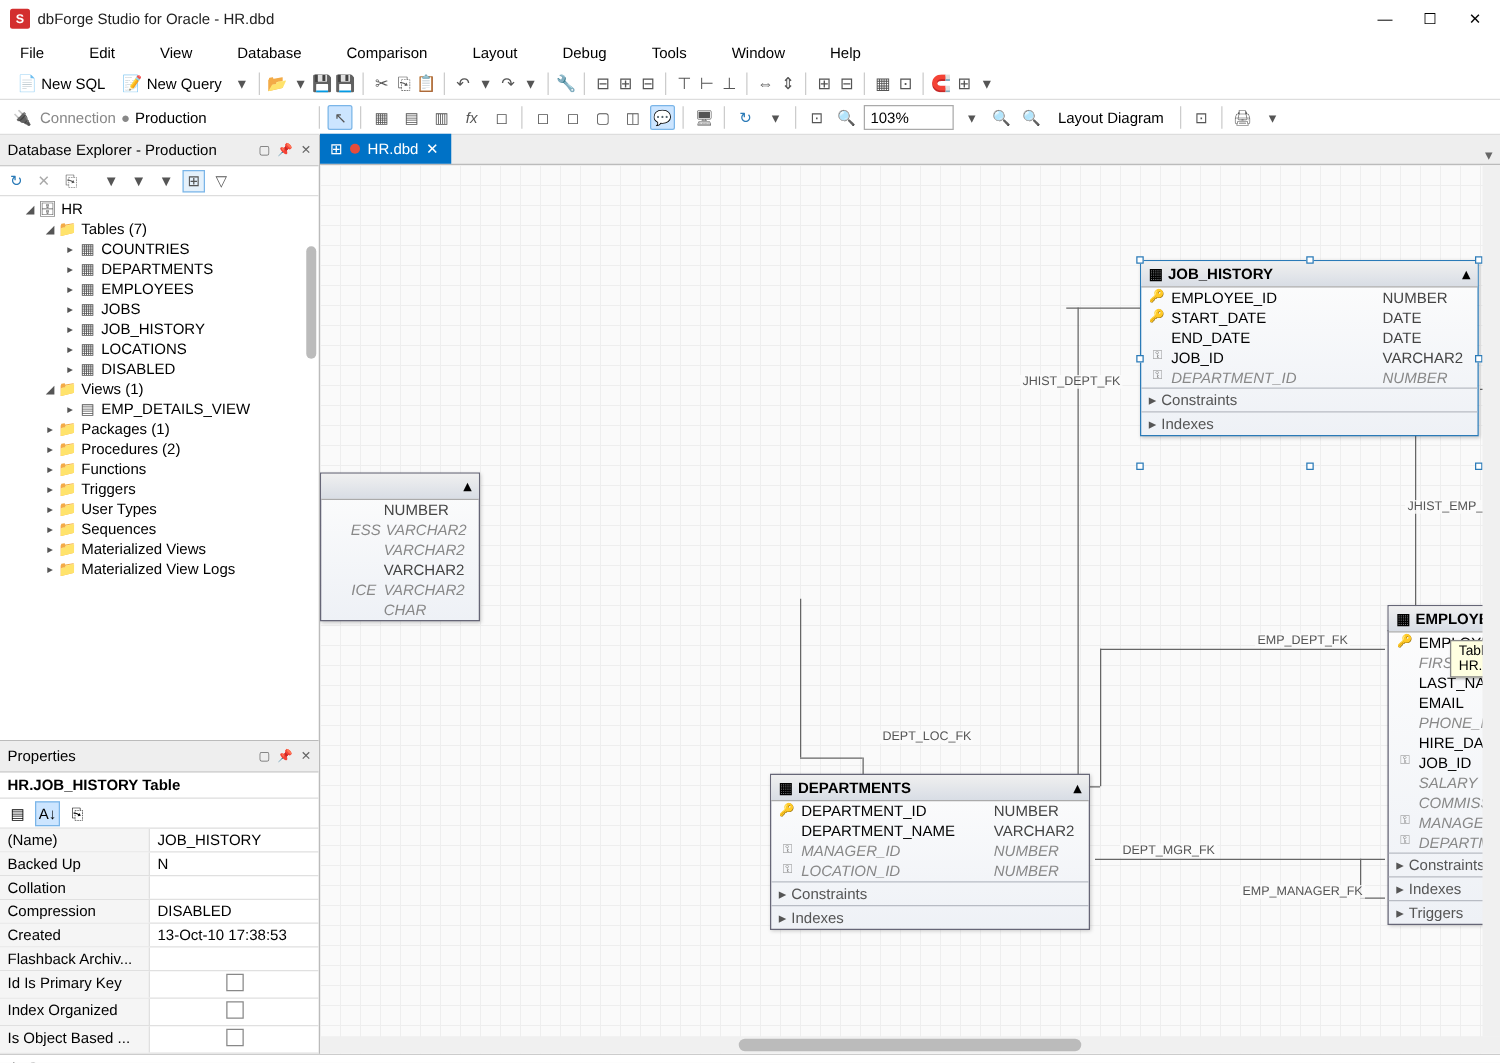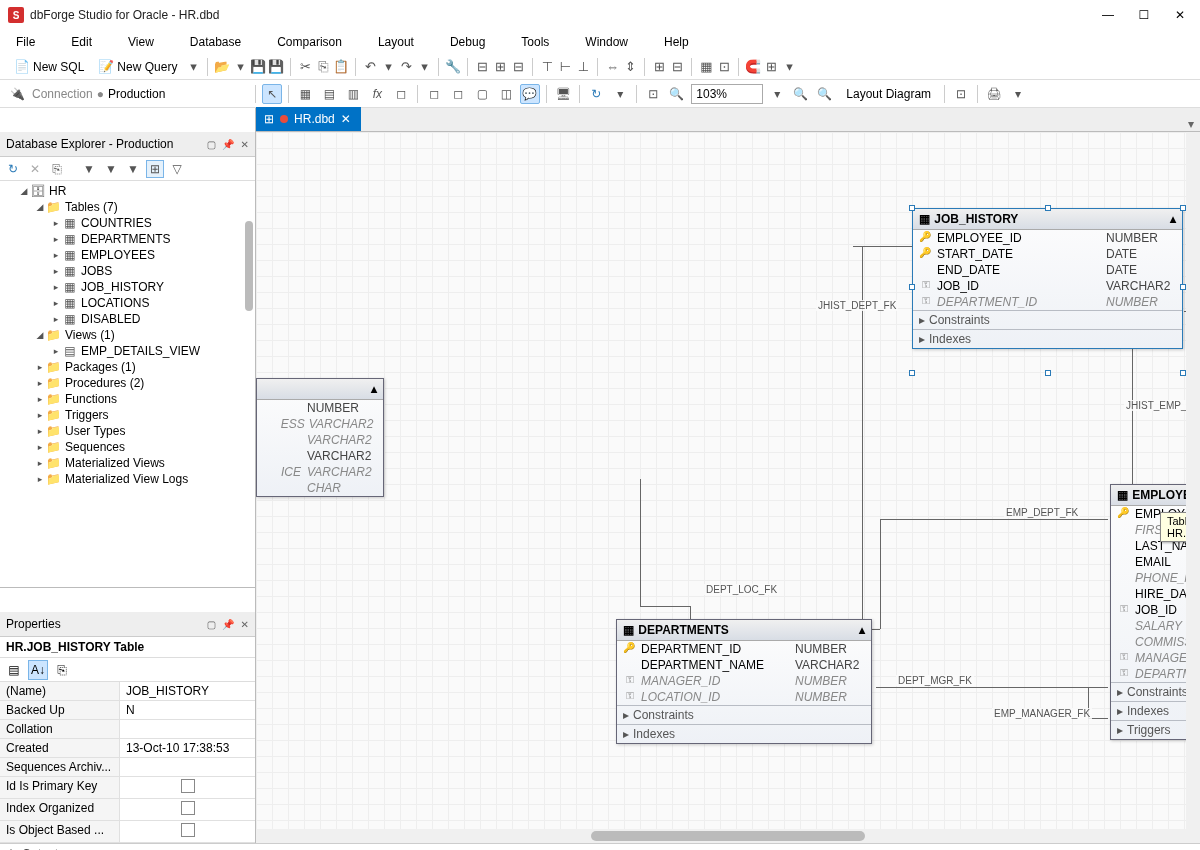--- a/index.html
+++ b/index.html
@@ -15,21 +15,21 @@
 .toolbar .sep { width: 1px; height: 18px; background: #ccc; margin: 0 4px; }
 .toolbar .btn { padding: 2px 6px; cursor: pointer; display: flex; align-items: center; gap: 3px; border-radius: 2px; }
 .toolbar .icon { width: 16px; height: 16px; display: inline-flex; align-items: center; justify-content: center; font-size: 13px; color: #555; }
 .toolbar2 { height: 28px; display: flex; align-items: center; padding: 0 8px; gap: 4px; border-bottom: 1px solid #ddd; }
 .toolbar2 .icon { width: 20px; height: 20px; display: inline-flex; align-items: center; justify-content: center; cursor: pointer; border-radius: 2px; color: #555; }
 .toolbar2 .active { background: #cce5ff; border: 1px solid #7ab5e8; }
 .toolbar2 .sep { width: 1px; height: 18px; background: #ccc; margin: 0 2px; }
 .toolbar2 input[type=text] { height: 20px; border: 1px solid #aaa; padding: 0 4px; }
 .main { display: flex; height: 735px; }
 .left-panel { width: 256px; border-right: 1px solid #bbb; display: flex; flex-direction: column; overflow: hidden; }
-.panel-header { height: 20px; background: #eee; display: flex; align-items: center; padding: 12px 6px; font-size: 11px; border-bottom: 1px solid #ccc; margin-top: 24px; }
+.panel-header { height: 20px; background: #eee; display: flex; align-items: center; padding: 12px 6px; font-size: 11px; border-bottom: 1px solid #ccc; }
 .panel-header .icons { margin-left: auto; display: flex; gap: 6px; }
 .panel-header .icons span { cursor: pointer; color: #666; font-size: 10px; }
 .panel-toolbar { height: 24px; display: flex; align-items: center; gap: 4px; padding: 0 4px; border-bottom: 1px solid #ddd; }
 .panel-toolbar span { width: 18px; height: 18px; display: inline-flex; align-items: center; justify-content: center; cursor: pointer; color: #555; font-size: 12px; }
 .tree { flex: 1; overflow-y: auto; padding: 2px 0; position: relative; }
 .tree-item { display: flex; align-items: center; padding: 1px 4px; cursor: pointer; white-space: nowrap; }
 .tree-item .exp { width: 12px; text-align: center; color: #555; font-size: 9px; }
 .tree-item .icon { width: 16px; text-align: center; margin-right: 3px; font-size: 12px; }
 .folder-icon { color: #e8a33d; }
 .db-icon { color: #555; }
@@ -330,25 +330,29 @@
           </div>
           <div class="props-row">
             <div class="k">Backed Up</div>
             <div class="v">N</div>
           </div>
           <div class="props-row">
             <div class="k">Collation</div>
             <div class="v"></div>
           </div>
           <div class="props-row">
+            <div class="k">Compression</div>
+            <div class="v">DISABLED</div>
+          </div>
+          <div class="props-row">
             <div class="k">Created</div>
             <div class="v">13-Oct-10 17:38:53</div>
           </div>
           <div class="props-row">
-            <div class="k">Sequences Archiv...</div>
+            <div class="k">Flashback Archiv...</div>
             <div class="v"></div>
           </div>
           <div class="props-row">
             <div class="k">Id Is Primary Key</div>
             <div class="v" style="text-align: center;"><span class="checkbox"></span></div>
           </div>
           <div class="props-row">
             <div class="k">Index Organized</div>
             <div class="v" style="text-align: center;"><span class="checkbox"></span></div>
           </div>

